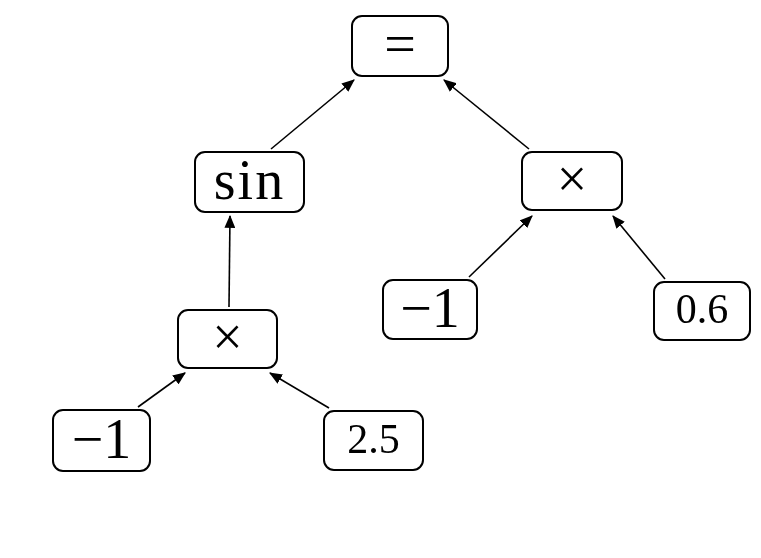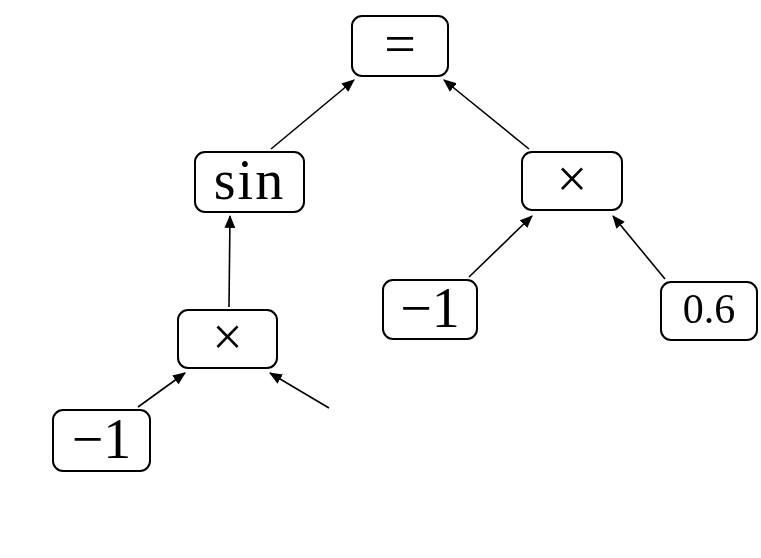--- a/index.html
+++ b/index.html
@@ -32,21 +32,21 @@
   .lbl-lg  { font-size: 56px; }
   .lbl-op  { font-size: 54px; }
   .lbl-sm  { font-size: 42px; }
   .n-eq       { left: 351px; top:  15px; width:  98px; height: 62px; }
   .n-sin      { left: 194px; top: 151px; width: 111px; height: 62px; letter-spacing: 2px; }
   .n-mul-r    { left: 521px; top: 151px; width: 102px; height: 60px; }
   .n-mul-l    { left: 177px; top: 309px; width: 101px; height: 60px; }
   .n-neg1-l   { left:  52px; top: 409px; width:  99px; height: 63px; }
   .n-c25      { left: 323px; top: 410px; width: 101px; height: 61px; }
   .n-neg1-r   { left: 382px; top: 279px; width:  96px; height: 61px; }
-  .n-c06      { left: 653px; top: 281px; width:  98px; height: 60px; margin-left: 7px; }
+  .n-c06      { left: 653px; top: 281px; width:  98px; height: 60px; }
   .edge { stroke: #000000; stroke-width: 1.6; }
 </style>
 </head>
 <body>
 
 <div class="stage">
 
   <svg class="edges" viewBox="0 0 761 558" xmlns="http://www.w3.org/2000/svg">
     <defs>
       <marker id="arrowhead" viewBox="0 0 12 10" refX="11" refY="5" markerUnits="userSpaceOnUse" markerWidth="13" markerHeight="11" orient="auto">
@@ -75,20 +75,23 @@
   </div>
 
   <div class="node n-mul-r lbl-op">
     <span class="node-label">×</span>
   </div>
 
   <div class="node n-neg1-l lbl-lg">
     <span class="node-label">−1</span>
   </div>
 
+  <div class="node n-c25 lbl-sm">
+    <span class="node-label">2.5</span>
+  </div>
 
   <div class="node n-neg1-r lbl-lg">
     <span class="node-label">−1</span>
   </div>
 
   <div class="node n-c06 lbl-sm">
     <span class="node-label">0.6</span>
   </div>
 
 </div>

